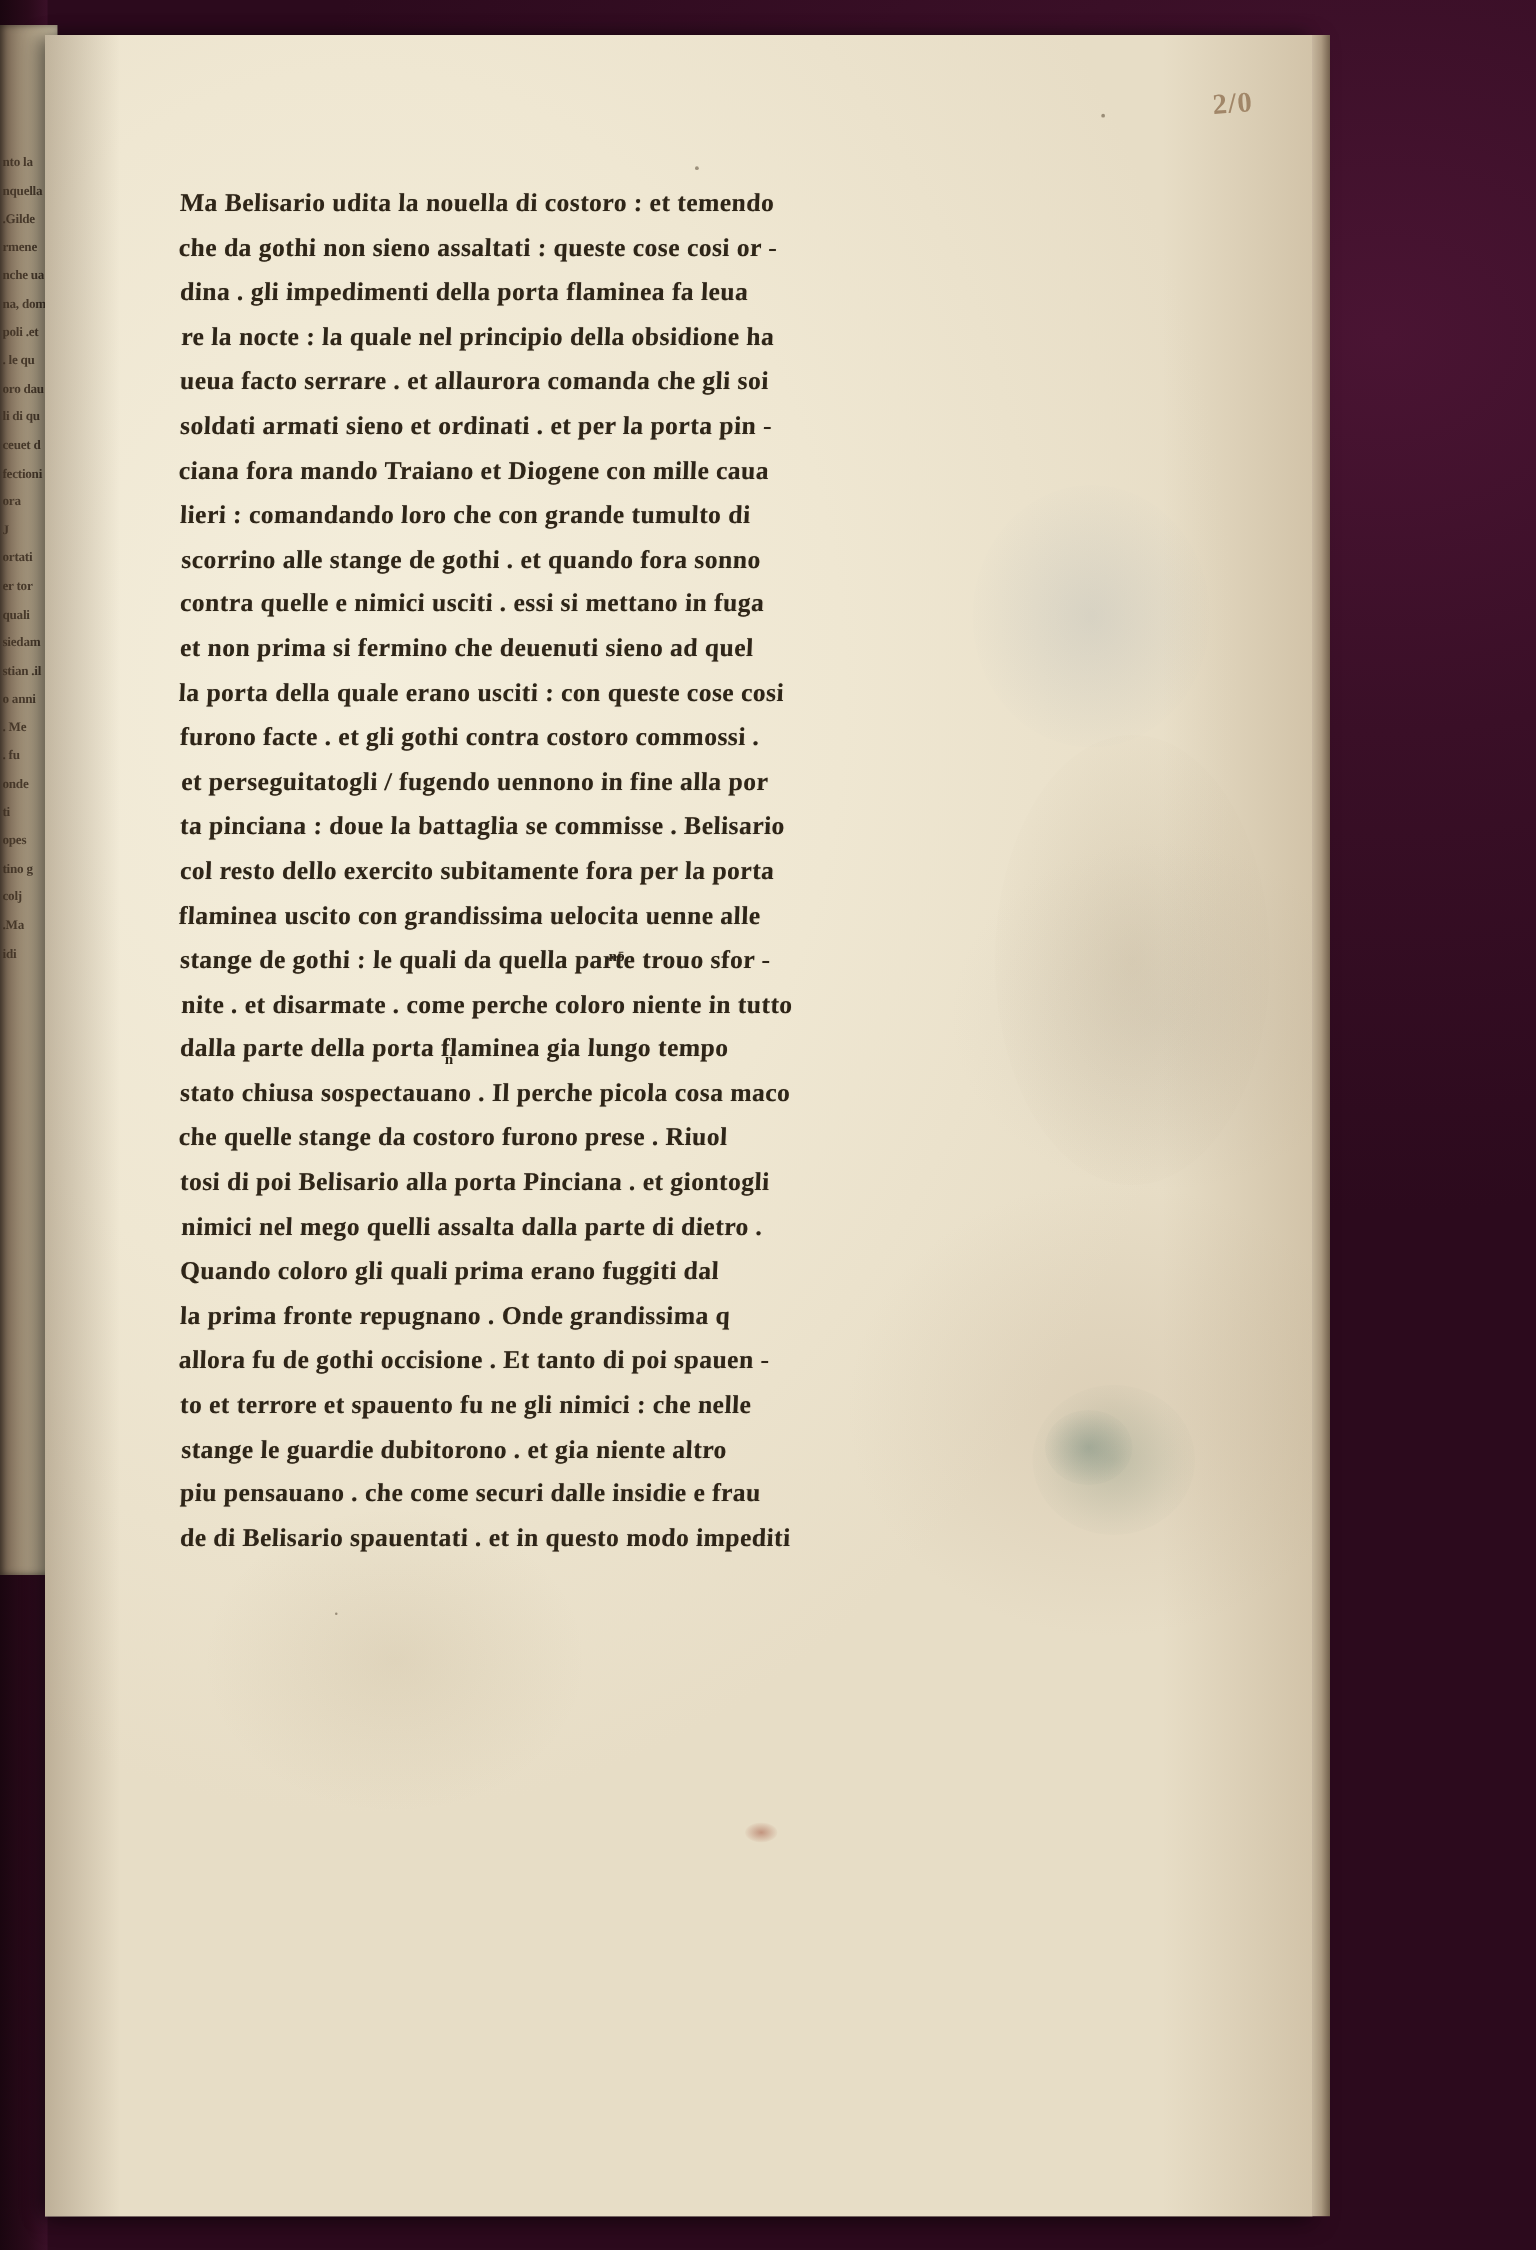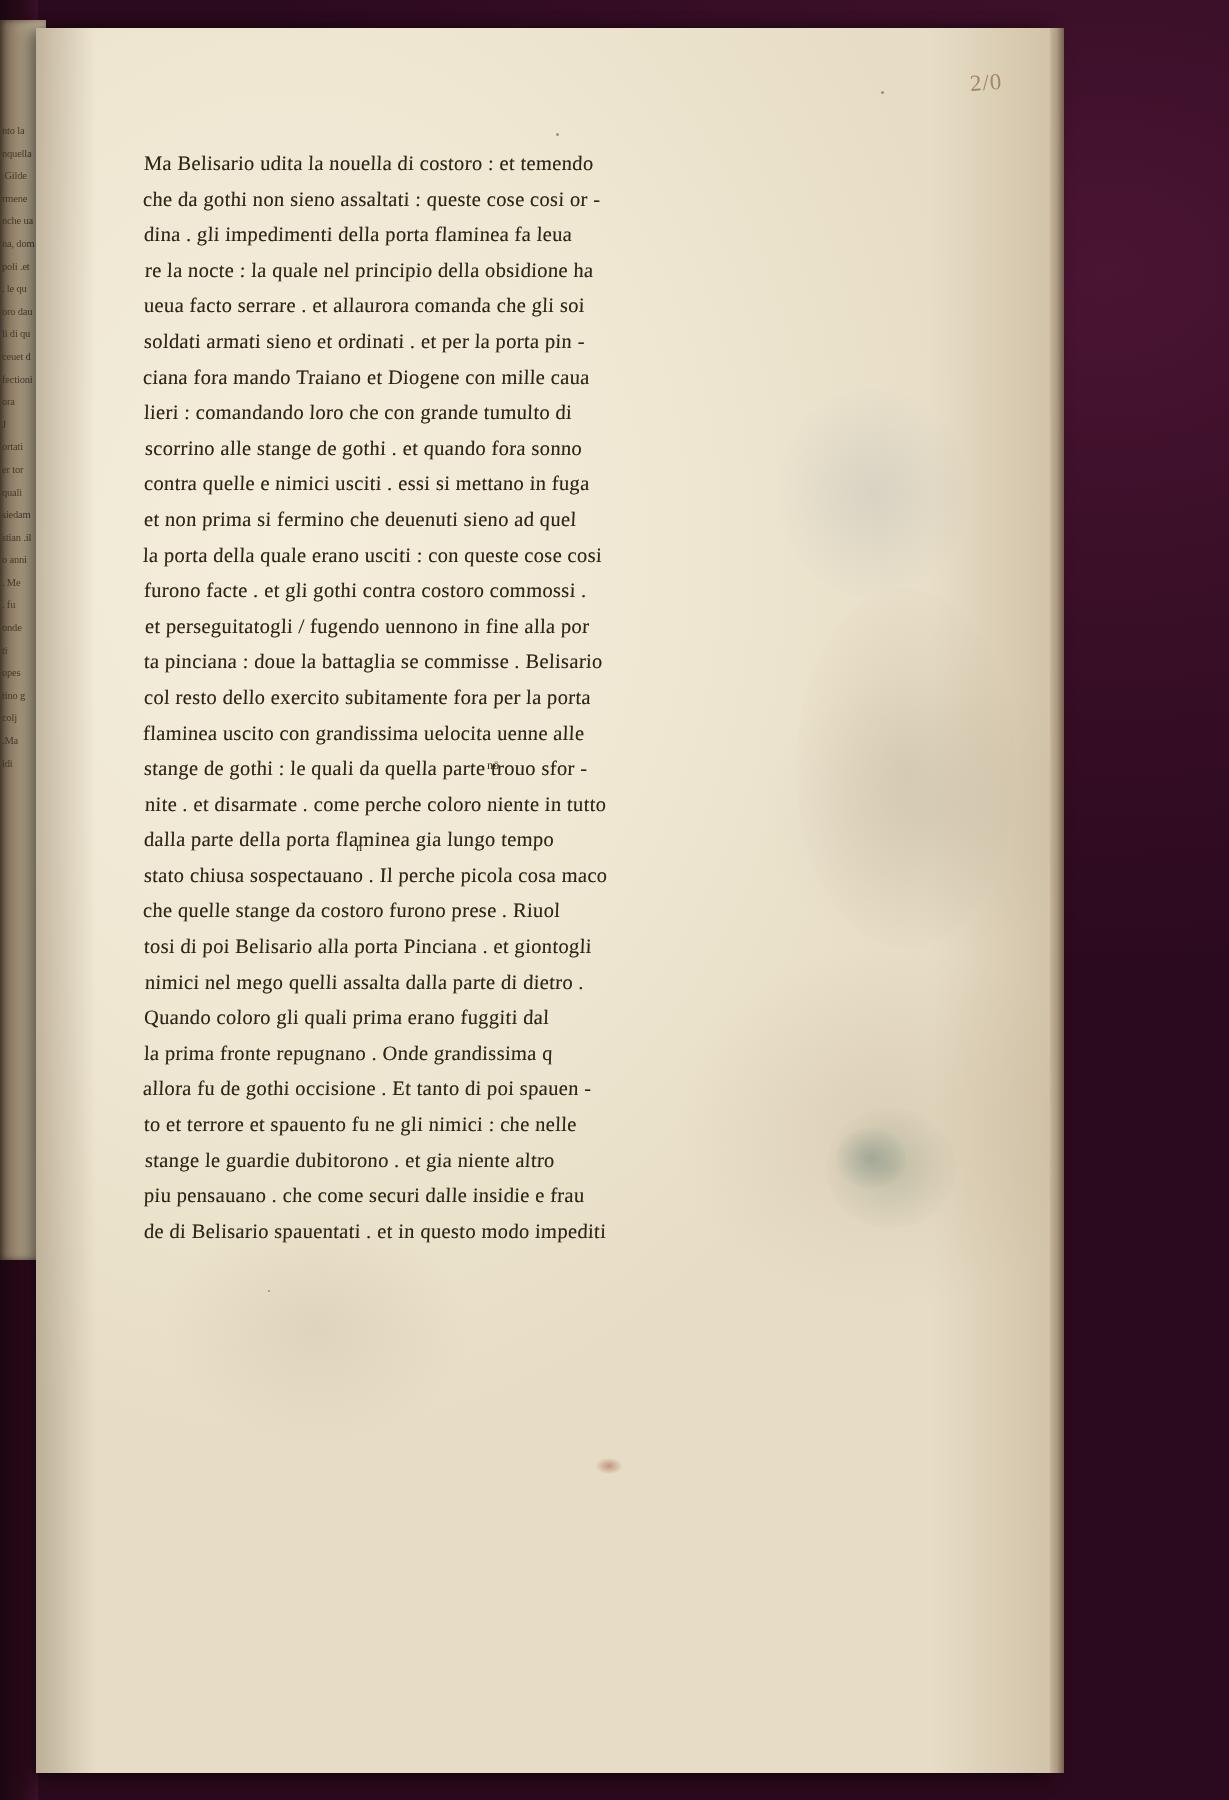--- a/index.html
+++ b/index.html
@@ -15,20 +15,21 @@
   }
 
   
   #page-root {
     position: relative;
     width: 1229px;
     height: 1800px;
     background:
       radial-gradient(ellipse 900px 700px at 90% 15%, #4a1433 0%, #3a0f27 45%, #2c0a1d 100%),
       linear-gradient(160deg, #441230 0%, #340d23 50%, #260817 100%);
+    font-weight: bold;
   }
 
   
   .spine-shadow {
     position: absolute;
     left: 0; top: 0;
     width: 38px; height: 1800px;
     background: linear-gradient(90deg, #1a0610 0%, #2a0a1a 60%, #3a1028 100%);
   }
 

